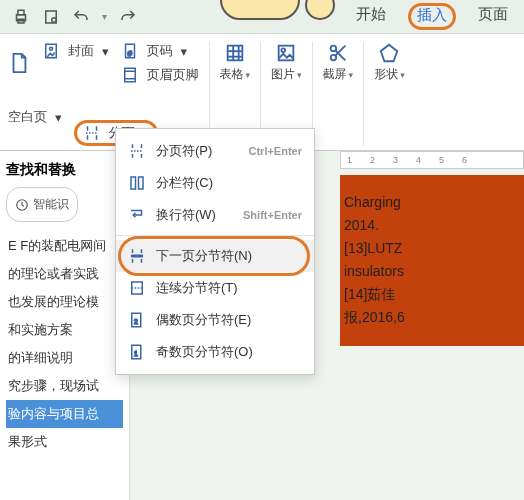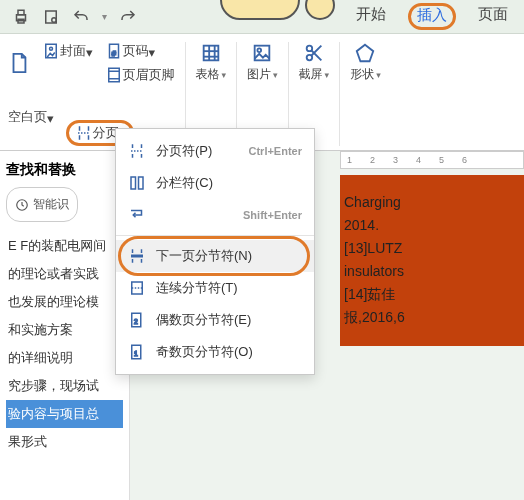--- a/index.html
+++ b/index.html
@@ -22,21 +22,21 @@
 .circle-anno { border: 3px solid #e07a2a; border-radius: 20px; padding: 0 6px 2px; }
 
 
 .ribbon { background: #fff; border-bottom: 1px solid #ccc; padding: 8px 8px 4px; display: flex; gap: 8px; }
 .grp { display: flex; flex-direction: column; gap: 4px; border-right: 1px solid #e3e3e3; padding-right: 10px; margin-right: 2px; }
 .grp:last-child { border-right: none; }
 .row { display: flex; gap: 12px; align-items: center; }
 .btn { display: flex; flex-direction: column; align-items: center; font-size: 12px; color: #444; gap: 2px; cursor: pointer; }
 .btn .ico { width: 22px; height: 22px; color: #3a66a8; }
 .btn .arrow-d { font-size: 9px; color: #777; margin-left: 2px; }
-.btn-h { display: flex; align-items: flex-end; gap: 0; font-size: 13px; color: #444; cursor: pointer; }
+.btn-h { display: flex; align-items: center; gap: 8px; font-size: 13px; color: #444; cursor: pointer; }
 .btn-h .ico { width: 18px; height: 18px; color: #3a66a8; }
 .circ2 { border: 3px solid #e07a2a; border-radius: 18px; padding: 1px 6px; margin-top: 32px; }
 
 
 .content { display: flex; height: calc(100% - 130px); position: relative; }
 .sidepanel { width: 130px; background: #fff; padding: 10px 6px; border-right: 1px solid #ddd; overflow: hidden; position: relative; z-index: 5; }
 .sidepanel h4 { font-size: 14px; font-weight: 600; margin-bottom: 8px; }
 .pill { display: inline-flex; align-items: center; gap: 4px; border: 1px solid #ccc; border-radius: 14px; padding: 8px 8px; font-size: 12px; color: #555; margin-bottom: 10px; }
 .list-item { font-size: 13px; color: #333; padding: 5px 2px; white-space: nowrap; overflow: hidden; text-overflow: ellipsis; }
 .list-item.sel { background: #4a90d9; color: #fff; }
@@ -283,20 +283,21 @@
       </span>
     <span>分栏符(C)</span>
   </div>
   <div class="mi">
     <span class="ico">
         <svg viewBox="0 0 24 24" fill="none" stroke="currentColor" stroke-width="2">
           <path d="M4 6h14v6H8"></path>
           <path d="M10 9l-3 3 3 3"></path>
         </svg>
       </span>
+    <span>换行符(W)</span>
     <span class="sc">Shift+Enter</span>
   </div>
   <div class="sep"></div>
   <div class="mi hover" style="position:relative">
     <span class="ico">
         <svg viewBox="0 0 24 24" fill="none" stroke="currentColor" stroke-width="2">
           <path d="M6 3v5M18 3v5M6 16v5M18 16v5"></path>
           <line x1="4" y1="11" x2="20" y2="11"></line>
           <line x1="4" y1="13" x2="20" y2="13"></line>
         </svg>

